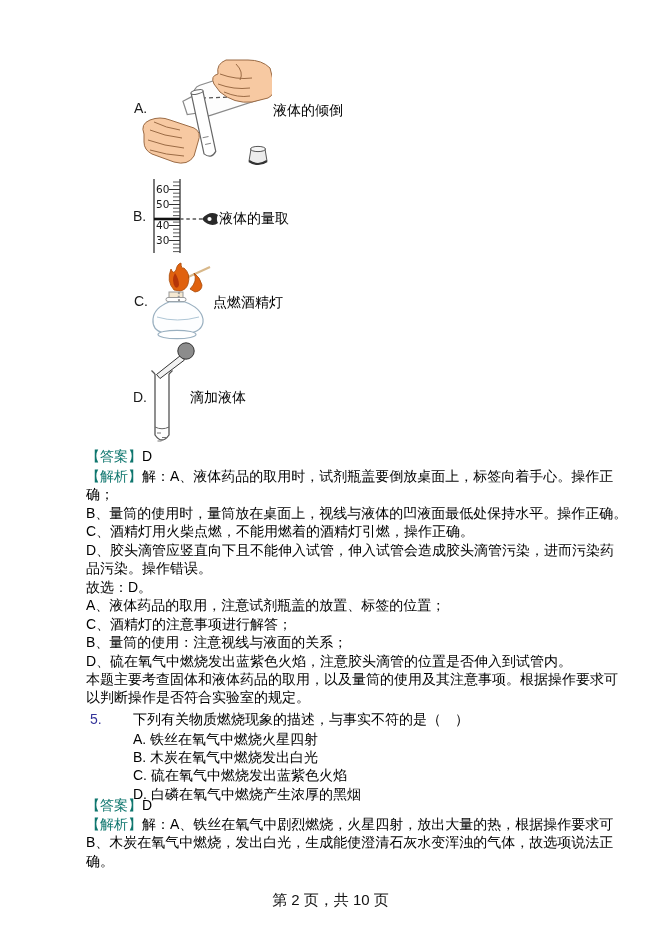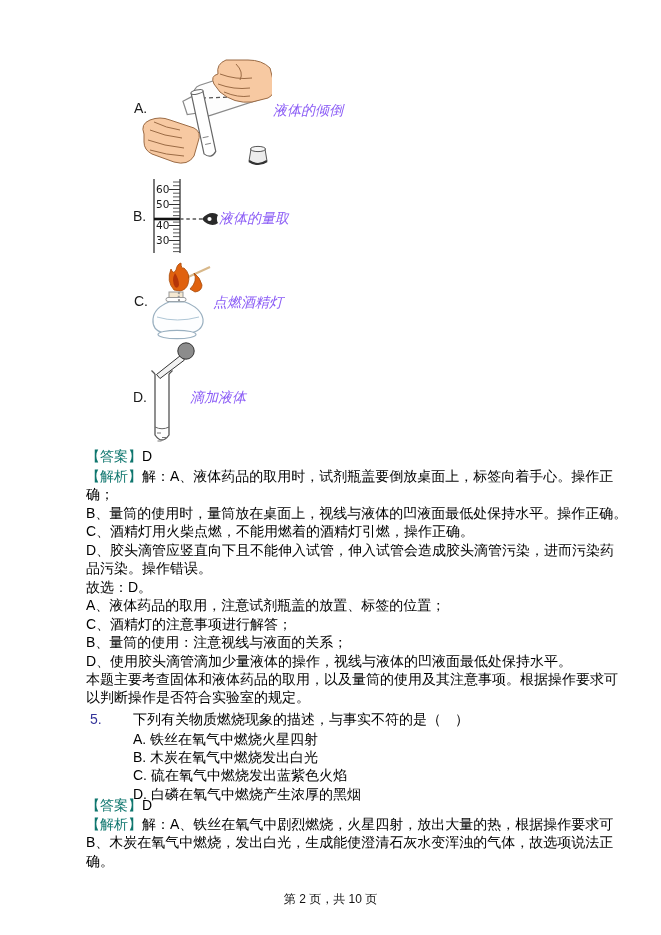--- a/index.html
+++ b/index.html
@@ -3,29 +3,29 @@
 <meta charset="utf-8">
 <style>
   html,body{margin:0;padding:0;background:#fff;}
   #page{
     position:relative;width:661px;height:935px;background:#ffffff;overflow:hidden;
     font-family:"Liberation Sans","DejaVu Sans",sans-serif;
     color:#000;font-size:14px;
   }
   .abs{position:absolute;}
   .figlabel{font-size:14px;color:#1a1a1a;}
-  .caption{font-size:14px;color:#8b5cf6;white-space:nowrap;font-style:italic;}
+  .caption{font-size:14px;color:#000000;white-space:nowrap;}
   .tblock{line-height:18.45px;width:505px;}
   .tblock div{white-space:nowrap;}
   .blue{color:#0f766e;}
   .qnum{color:#333399;display:inline-block;width:43px;margin-left:4px;}
   .qtext{color:#000;}
   .opts{line-height:18.45px;}
   .opts div{white-space:nowrap;}
-  .footer{left:0;top:891px;width:661px;text-align:center;font-size:12px;color:#111;}
+  .footer{left:0;top:891px;width:661px;text-align:center;font-size:15px;color:#111;}
   svg{display:block;pointer-events:none;}
   .cylnum{font-size:10.5px;fill:#1a1a1a;font-family:"DejaVu Sans",sans-serif;}
 </style>
 </head>
 <body>
 
 <div id="page">
 
   <span class="abs figlabel" style="left:134px;top:100px;">A.</span>
   <svg class="abs" style="left:140px;top:58px;" width="132" height="118" viewBox="0 0 132 118">
@@ -154,21 +154,21 @@
     <div><span class="blue">【解析】</span><span>解：A、液体药品的取用时，试剂瓶盖要倒放桌面上，标签向着手心。操作正</span></div>
     <div>确；</div>
     <div>B、量筒的使用时，量筒放在桌面上，视线与液体的凹液面最低处保持水平。操作正确。</div>
     <div>C、酒精灯用火柴点燃，不能用燃着的酒精灯引燃，操作正确。</div>
     <div>D、胶头滴管应竖直向下且不能伸入试管，伸入试管会造成胶头滴管污染，进而污染药</div>
     <div>品污染。操作错误。</div>
     <div>故选：D。</div>
     <div>A、液体药品的取用，注意试剂瓶盖的放置、标签的位置；</div>
     <div>C、酒精灯的注意事项进行解答；</div>
     <div>B、量筒的使用：注意视线与液面的关系；</div>
-    <div>D、使用胶头滴管滴加少量液体的操作，视线与液体的凹液面最低处保持水平。</div>
+    <div>D、硫在氧气中燃烧发出蓝紫色火焰，注意胶头滴管的位置是否伸入到试管内。</div>
     <div>本题主要考查固体和液体药品的取用，以及量筒的使用及其注意事项。根据操作要求可</div>
     <div>以判断操作是否符合实验室的规定。</div>
   </div>
 
   <div class="abs" style="left:86px;top:711px;white-space:nowrap;">
     <span class="qnum">5.</span><span class="qtext">下列有关物质燃烧现象的描述，与事实不符的是（　）</span>
   </div>
   <div class="abs opts" style="left:133px;top:729.5px;">
     <div>A. 铁丝在氧气中燃烧火星四射</div>
     <div>B. 木炭在氧气中燃烧发出白光</div>

